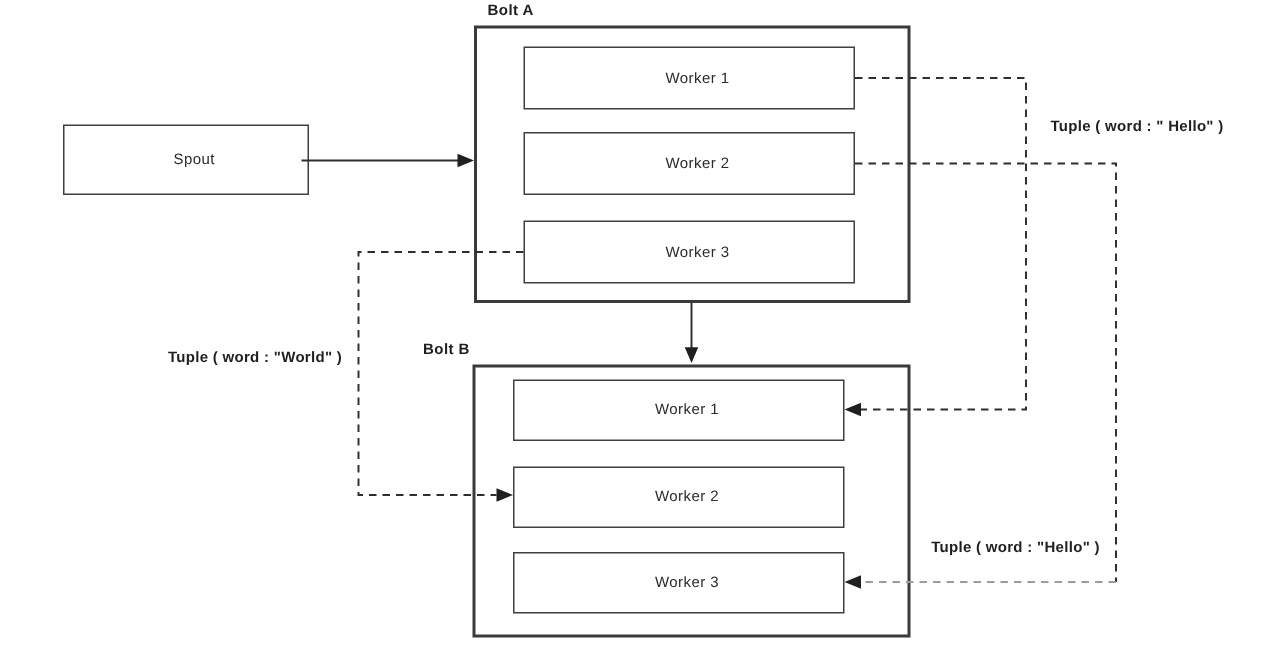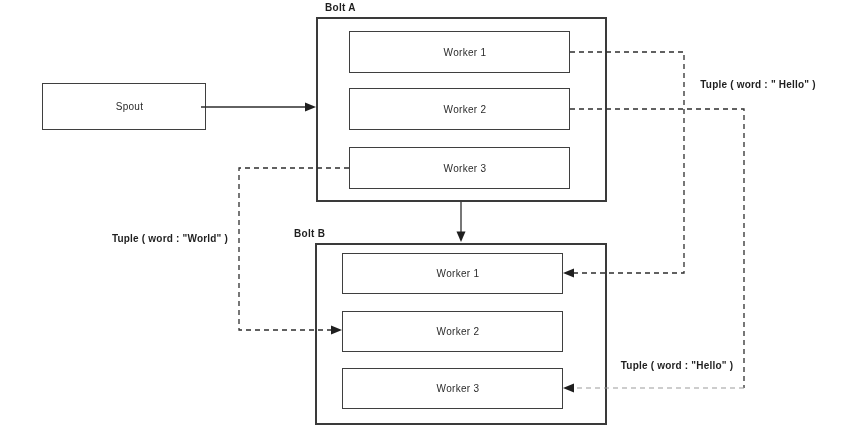--- a/index.html
+++ b/index.html
@@ -55,21 +55,21 @@
   <div class="box" style="left:349px;top:31px;width:221px;height:42px;">
     <span>Worker 1</span>
   </div>
   <div class="box" style="left:349px;top:88px;width:221px;height:42px;">
     <span>Worker 2</span>
   </div>
   <div class="box" style="left:349px;top:147px;width:221px;height:42px;">
     <span>Worker 3</span>
   </div>
 
-  <div class="bolt-label" style="left:294px;top:228px;">Bolt B</div>
+  <div class="bolt-label" style="left:282px;top:228px;">Bolt B</div>
   <div class="bolt" style="left:315px;top:243px;width:292px;height:182px;"></div>
 
   <div class="box" style="left:342px;top:253px;width:221px;height:41px;">
     <span>Worker 1</span>
   </div>
   <div class="box" style="left:342px;top:311px;width:221px;height:41px;">
     <span>Worker 2</span>
   </div>
   <div class="box" style="left:342px;top:368px;width:221px;height:41px;">
     <span>Worker 3</span>

